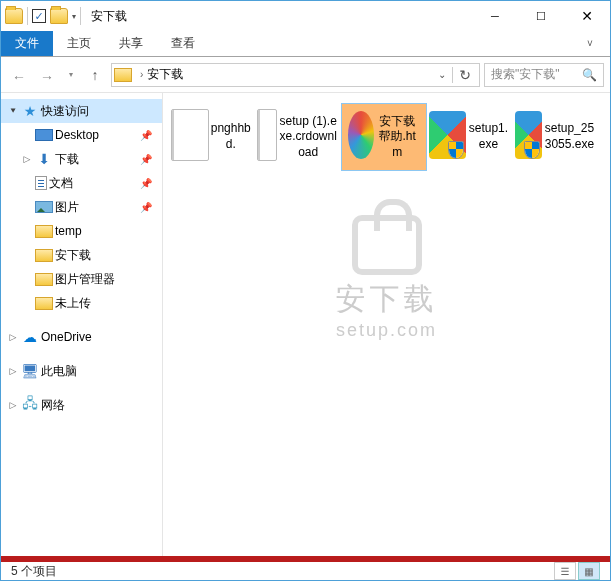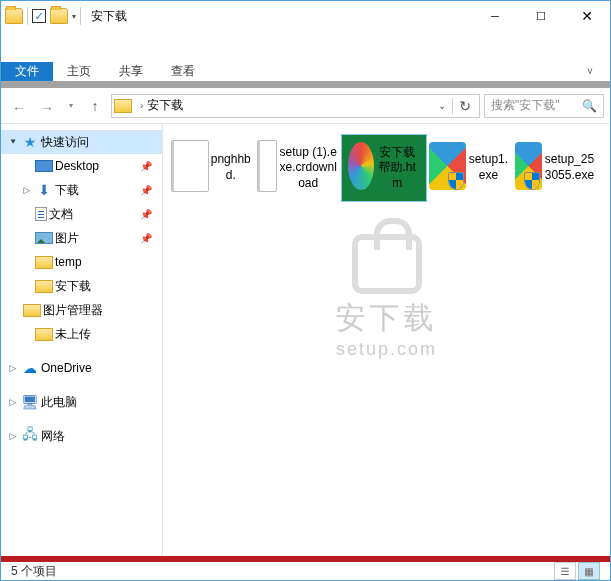--- a/index.html
+++ b/index.html
@@ -8,21 +8,21 @@
 .qat { display: flex; align-items: center; gap: 4px; }
 .qat .folder-ic { width: 18px; height: 16px; background: linear-gradient(#ffe9a6, #f5c840); border: 1px solid #d7a52e; border-radius: 1px 3px 1px 1px; position: relative; }
 .qat .folder-ic::before { content: ""; position: absolute; top: -3px; left: 0; width: 8px; height: 3px; background: #f5c840; border: 1px solid #d7a52e; border-bottom: none; border-radius: 1px 1px 0 0; }
 .qat .sep { width: 1px; height: 18px; background: #ccc; }
 .qat .checkbox { width: 14px; height: 14px; border: 1px solid #333; display: flex; align-items: center; justify-content: center; color: #2c6db8; font-size: 11px; }
 .qat .dd { color: #555; font-size: 8px; }
 .title-text { font-size: 12px; margin-left: 10px; color: #000; }
 .winbtns { margin-left: auto; display: flex; }
 .winbtns div { width: 46px; height: 30px; display: flex; align-items: center; justify-content: center; color: #000; font-family: sans-serif; font-size: 11px; }
 .winbtns .close { font-size: 14px; }
-.ribbon { height: 26px; background: #fff; display: flex; border-bottom: 7px solid #a3a3a3; margin-top: 31px; }
+.ribbon { height: 26px; background: #fff; display: flex; border-bottom: 1px solid #a3a3a3; }
 .ribbon .tab { padding: 0 14px; font-size: 12px; display: flex; align-items: center; color: #333; }
 .ribbon .tab.file { background: #1979ca; color: #fff; }
 .ribbon .expand { margin-left: auto; width: 40px; display: flex; align-items: center; justify-content: center; color: #555; font-size: 10px; }
 .navbar { height: 36px; display: flex; align-items: center; padding: 4px 6px; gap: 4px; border-bottom: 1px solid #e5e5e5; }
 .navbar .navbtn { width: 24px; height: 24px; display: flex; align-items: center; justify-content: center; color: #888; font-size: 14px; border-radius: 2px; }
 .navbar .navbtn.small { width: 16px; font-size: 8px; }
 .navbar .up { color: #555; }
 .addr { flex: 1; height: 24px; border: 1px solid #ccc; display: flex; align-items: center; padding: 0 2px; font-size: 12px; }
 .addr .folder-ic { width: 18px; height: 14px; background: linear-gradient(#ffe9a6, #f5c840); border: 1px solid #d7a52e; margin-right: 4px; }
 .addr .chev { color: #666; padding: 0 4px; font-size: 10px; }
@@ -45,21 +45,21 @@
 .ic.docs { background: #fff; border: 1px solid #999; height: 14px; width: 12px; position: relative; }
 .ic.docs::after { content: ""; position: absolute; left: 2px; right: 2px; top: 3px; height: 1px; background: #2a6bb0; box-shadow: 0 3px 0 #2a6bb0, 0 6px 0 #2a6bb0; }
 .ic.pics { background: #7ab8e0; border: 1px solid #4a8ac0; height: 12px; position: relative; overflow:hidden;}
 .ic.pics::after { content: ""; position:absolute; bottom:0; left:1px; width:0; height:0; border:4px solid transparent; border-bottom-color:#2a6a3a;}
 .ic.onedrive { color: #0078d4; font-size: 14px; }
 .ic.pc { color: #3a7ac0; font-size: 14px; }
 .ic.net { color: #3a9ac0; font-size: 14px; }
 .tree-spacer { height: 10px; }
 .content { flex: 1; position: relative; padding: 10px 6px; display: flex; flex-wrap: wrap; align-content: flex-start; gap: 4px 0; }
 .file-item { width: 86px; display: flex; flex-direction: row; align-items: center; padding: 6px 2px; font-size: 12px; text-align: center; }
-.file-item.selected { background: #15803d; border: 1px solid #8cc7f2; padding: 5px 6px; }
+.file-item.selected { background: #fdba74; border: 1px solid #8cc7f2; padding: 5px 6px; }
 .file-item .thumb { width: 52px; height: 52px; display: flex; align-items: center; justify-content: center; margin-bottom: 4px; position: relative; }
 .file-item .label { word-break: break-all; line-height: 1.3; max-width: 82px; }
 .thumb.doc { background: #fff; border: 1px solid #bbb; border-radius: 2px; box-shadow: inset 5px 0 0 -3px #ccc; width: 42px; }
 .thumb.colorwheel { width: 48px; height: 48px; border-radius: 50%; background: conic-gradient(#e74c3c, #f1c40f, #2ecc71, #3498db, #9b59b6, #e74c3c); position: relative; }
 .thumb.colorwheel::after { content: ""; position: absolute; inset: 14px; background: #fff; border-radius: 50%; }
 .thumb.exe { width: 48px; height: 48px; border-radius: 4px; background: conic-gradient(from 45deg, #e74c3c 0 25%, #f1c40f 25% 50%, #2ecc71 50% 75%, #3498db 75% 100%); }
 .thumb .shield { position: absolute; right: 2px; bottom: 0; width: 16px; height: 18px; background: #fff; border-radius: 2px 2px 50% 50%; overflow: hidden; border: 1px solid #888; }
 .thumb .shield::before { content: ""; position: absolute; inset: 0; background: conic-gradient(from 90deg at 50% 45%, #ffc20e 0 25%, #0078d4 25% 50%, #ffc20e 50% 75%, #0078d4 75% 100%); }
 .watermark { position: absolute; top: 40%; left: 50%; transform: translate(-50%, -50%); text-align: center; color: #ccc; pointer-events: none; font-family: Arial, sans-serif; }
 .watermark .bag { width: 70px; height: 60px; border: 6px solid #ddd; border-radius: 10px; margin: 0 auto 4px; position: relative; }
@@ -154,21 +154,21 @@
         <div class="tree-item" style="padding-left: 20px; text-align: right;">
           <span class="arrow"></span>
           <span class="ic folder"></span>
           <span>temp</span>
         </div>
         <div class="tree-item" style="padding-left: 20px;">
           <span class="arrow"></span>
           <span class="ic folder"></span>
           <span>安下载</span>
         </div>
-        <div class="tree-item" style="padding-left: 8px;">
+        <div class="tree-item" style="padding-left: 20px;">
           <span class="arrow"></span>
           <span class="ic folder"></span>
           <span>图片管理器</span>
         </div>
         <div class="tree-item" style="padding-left: 20px;">
           <span class="arrow"></span>
           <span class="ic folder"></span>
           <span>未上传</span>
         </div>
       </div>

